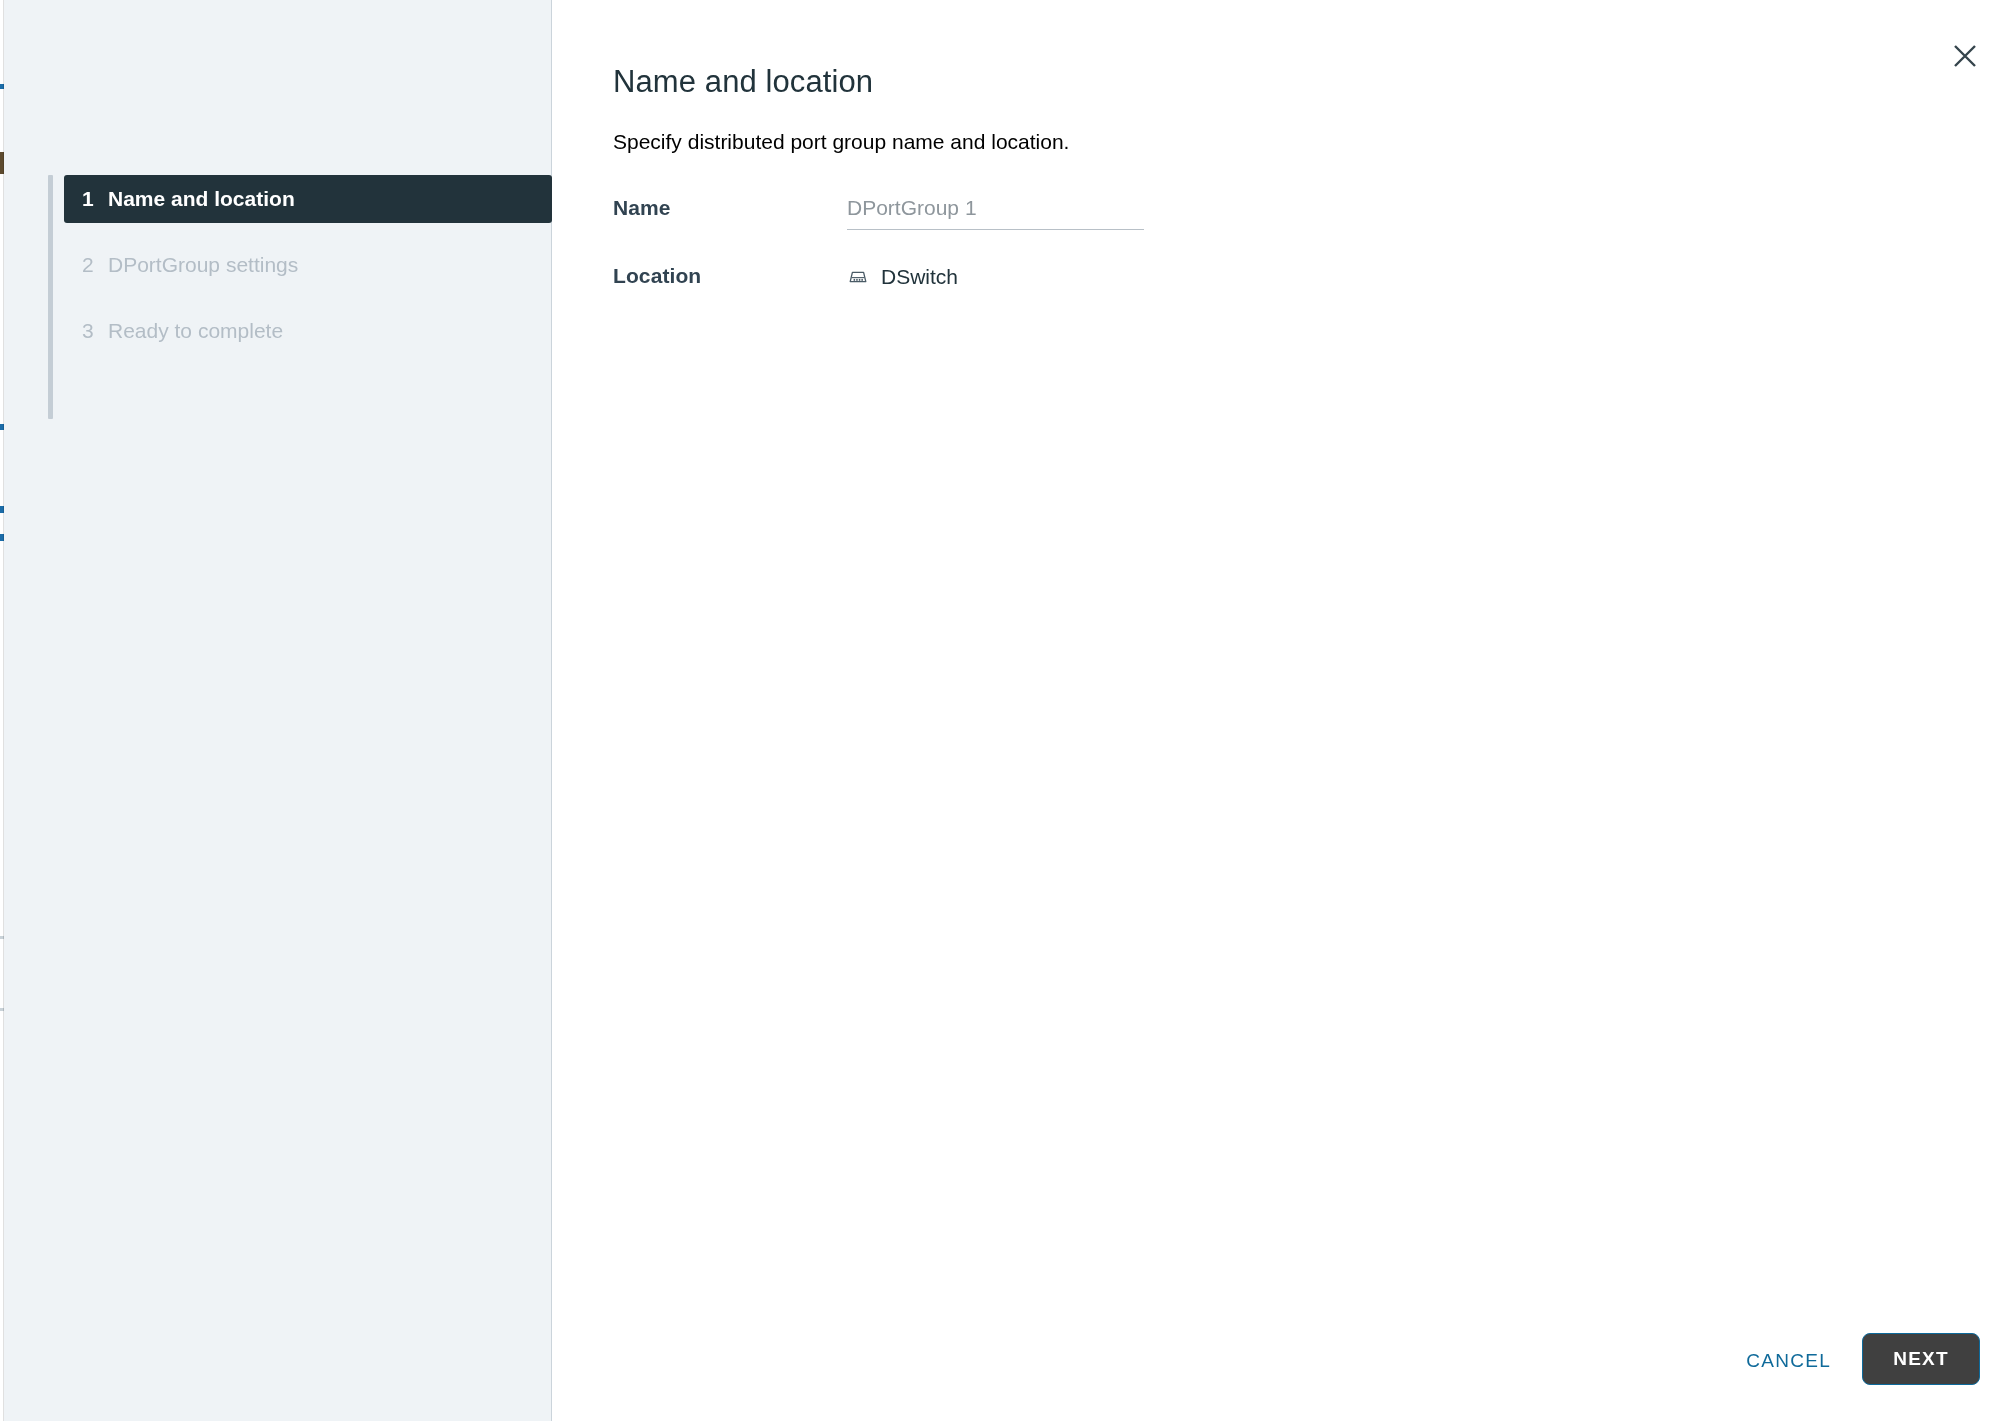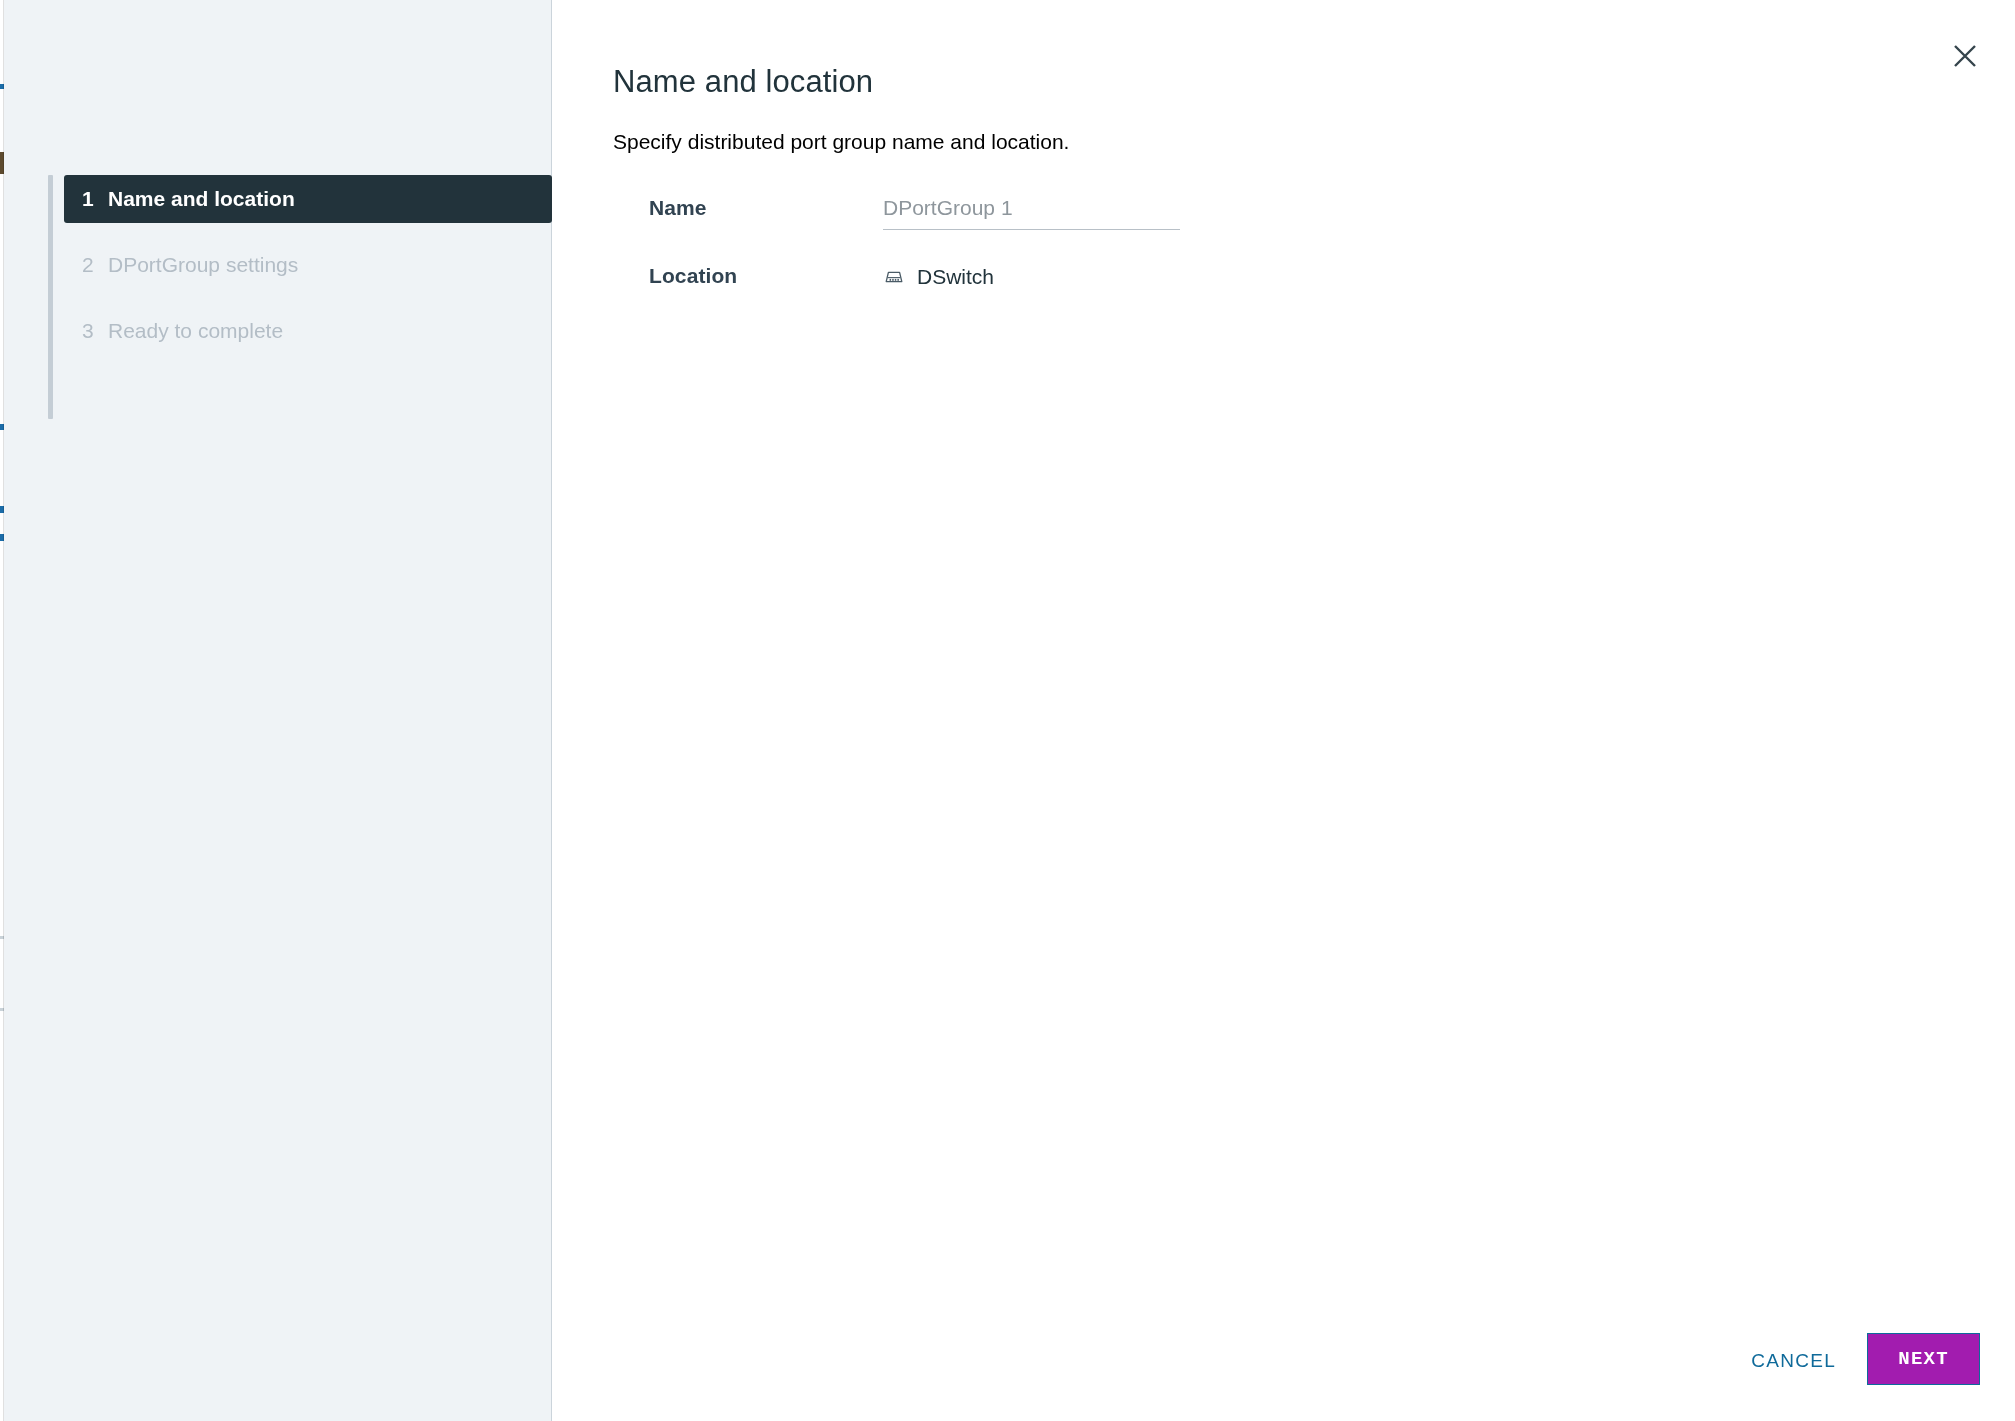--- a/index.html
+++ b/index.html
@@ -157,21 +157,20 @@
     cursor: pointer;
   }
   #close-button svg { display: block; }
 
   
   #form-area {
     position: absolute;
     left: 0;
     top: 196px;
     right: 0;
-    padding-left: 36px;
   }
   .form-row {
     position: relative;
     height: 68px;
   }
   .form-label {
     position: absolute;
     left: 61px;
     top: 0;
     font-size: 21px;
@@ -227,29 +226,29 @@
     font-family: "Liberation Sans", sans-serif;
     font-size: 19px;
     font-weight: 400;
     letter-spacing: 1.3px;
     padding: 12px 20px;
     border-radius: 3px;
     cursor: pointer;
   }
   #next-button {
     appearance: none;
-    background: #a21caf;
+    background: #404040;
     border: 1px solid #0d6a9b;
     color: #ffffff;
-    font-family: Liberation Mono, monospace;
+    font-family: Liberation Sans, sans-serif;
     font-size: 19px;
     font-weight: 600;
     letter-spacing: 1.3px;
     padding: 14px 30px;
-    border-radius: 0;
+    border-radius: 8px;
     cursor: pointer;
   }
 </style>
 </head>
 <body>
 
 <div id="backdrop-sliver">
     <div class="bg-line" style="top: 84px; height: 5px; background: rgb(27, 108, 168);"></div>
     <div class="bg-line" style="top: 152px; height: 22px; background: rgb(93, 74, 46);"></div>
     <div class="bg-line" style="top: 424px; height: 6px; background: rgb(27, 108, 168);"></div>

